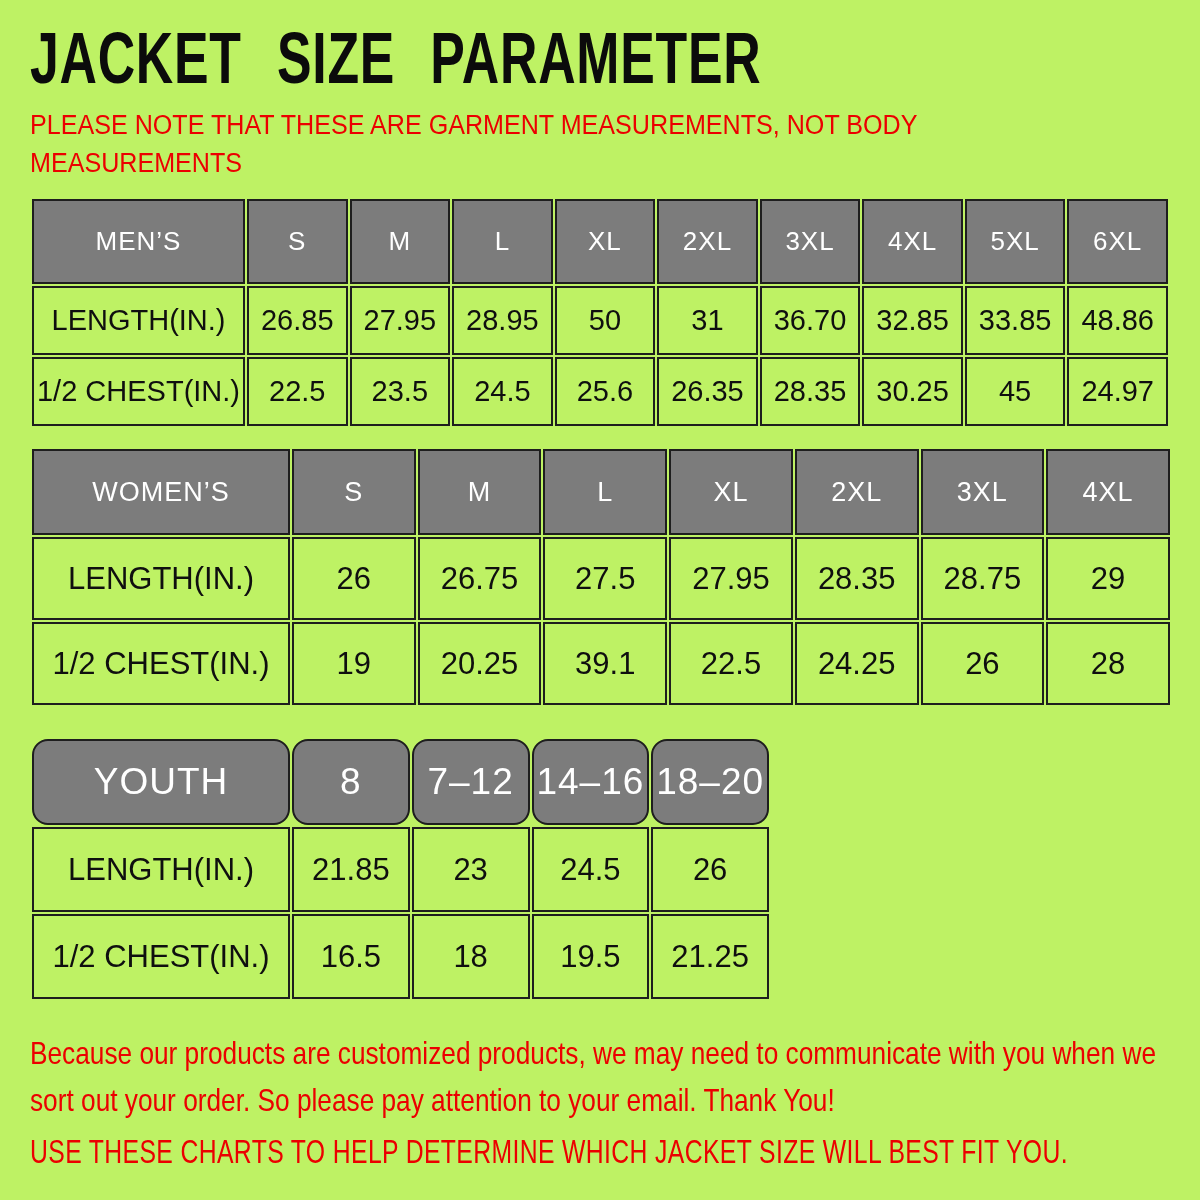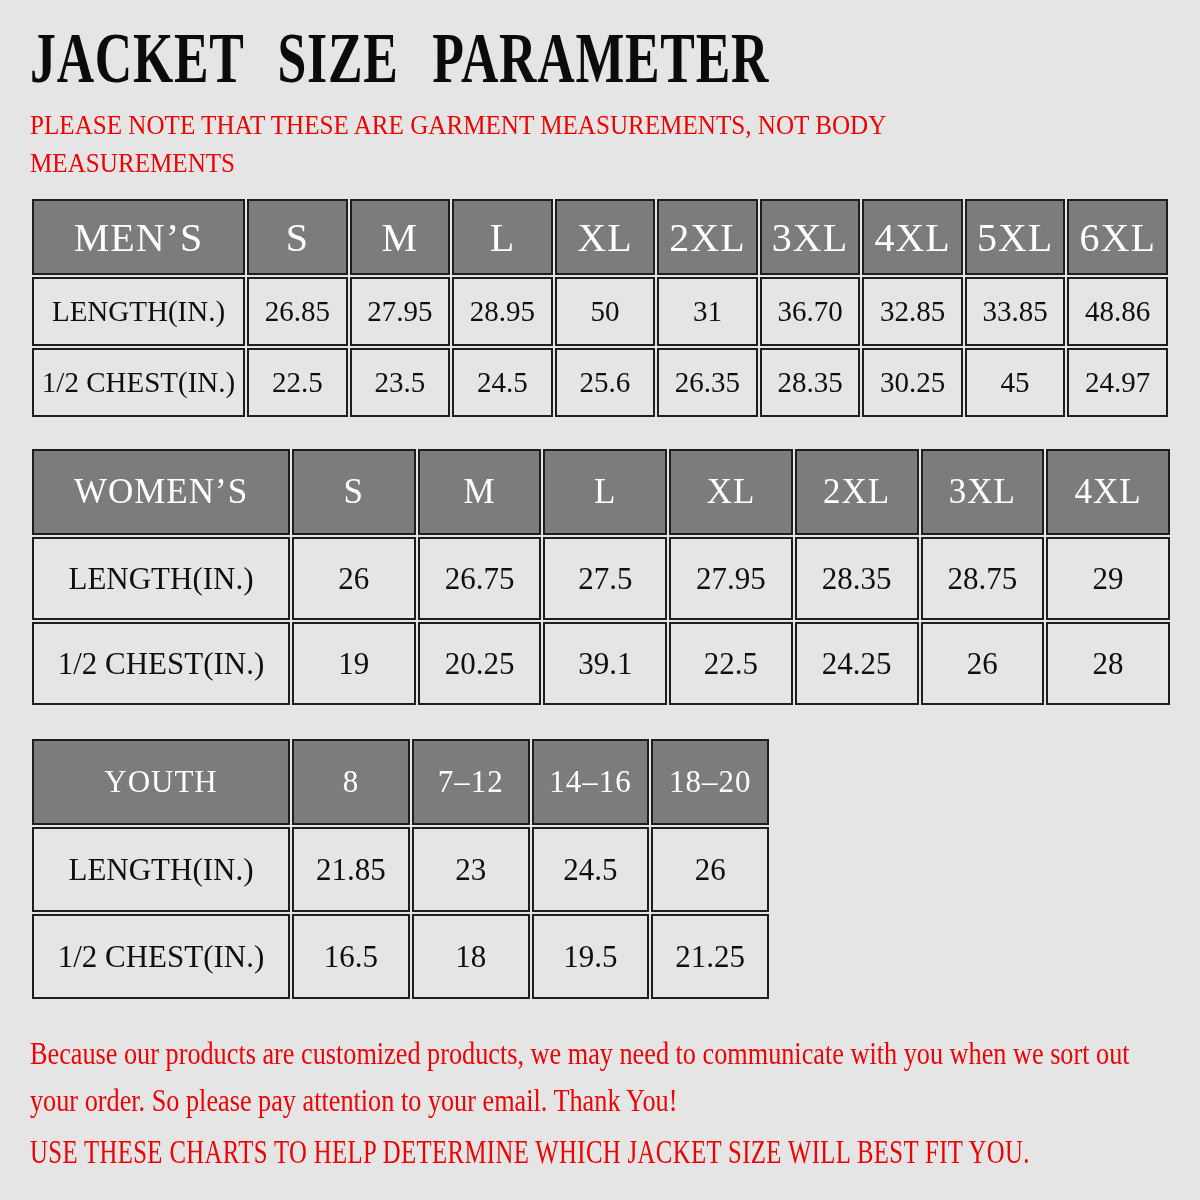--- a/index.html
+++ b/index.html
@@ -1,18 +1,18 @@
 <!DOCTYPE html>
 <html><head>
 <meta charset="utf-8">
 <style>
   html,body{margin:0;padding:0;background:#ffffff;}
   .canvas{
-    position:relative;width:1200px;height:1200px;background:#e5e5e5;
-    font-family:Liberation Serif, serif;
+    position:relative;width:1200px;height:1200px;background:#bef264;
+    font-family:Liberation Sans, sans-serif;
     overflow:hidden;color:#111;
   }
   .title{
     position:absolute;left:30px;top:20px;margin:0;
     font-size:72px;line-height:76px;font-weight:700;color:#0b0b0b;
     white-space:nowrap;
   }
   .title .squeeze{
     display:inline-block;transform:scaleX(0.72);transform-origin:0 50%;
     letter-spacing:1px;word-spacing:28px;
@@ -26,27 +26,27 @@
     position:absolute;border-collapse:separate;border-spacing:2px;
     table-layout:fixed;
   }
   table.tbl td{
     border:2px solid #1e1e1e;box-sizing:border-box;
     text-align:center;vertical-align:middle;color:#0f0f0f;
     padding:0;overflow:hidden;white-space:nowrap;
   }
   tr.hdr td{background:#7c7c7c;color:#ffffff;letter-spacing:1px;}
   .mens{left:30px;top:197px;width:1140px;}
-  .mens tr.hdr td{height:76px;font-size:40px;}
+  .mens tr.hdr td{height:85px;font-size:26px;}
   .mens tr.data td{height:69px;font-size:29px;}
   .womens{left:30px;top:447px;width:1142px;}
-  .womens tr.hdr td{height:86px;font-size:35px;}
+  .womens tr.hdr td{height:86px;font-size:27px;}
   .womens tr.data td{height:83px;font-size:31px;}
   .youth{left:30px;top:737px;width:741px;}
-  .youth tr.hdr td{height:86px;font-size:31px;}
+  .youth tr.hdr td{height:86px;font-size:37px;border-radius:16px;}
   .youth tr.data td{height:85px;font-size:31px;}
   .footer1{
     position:absolute;left:30px;top:1030px;width:1390px;margin:0;
     color:#ec0000;font-size:32px;line-height:47px;
     transform:scaleX(0.82);transform-origin:0 0;
   }
   .footer2{
     position:absolute;left:30px;top:1132px;margin:0;
     color:#ec0000;font-size:33px;line-height:40px;white-space:nowrap;
   }

